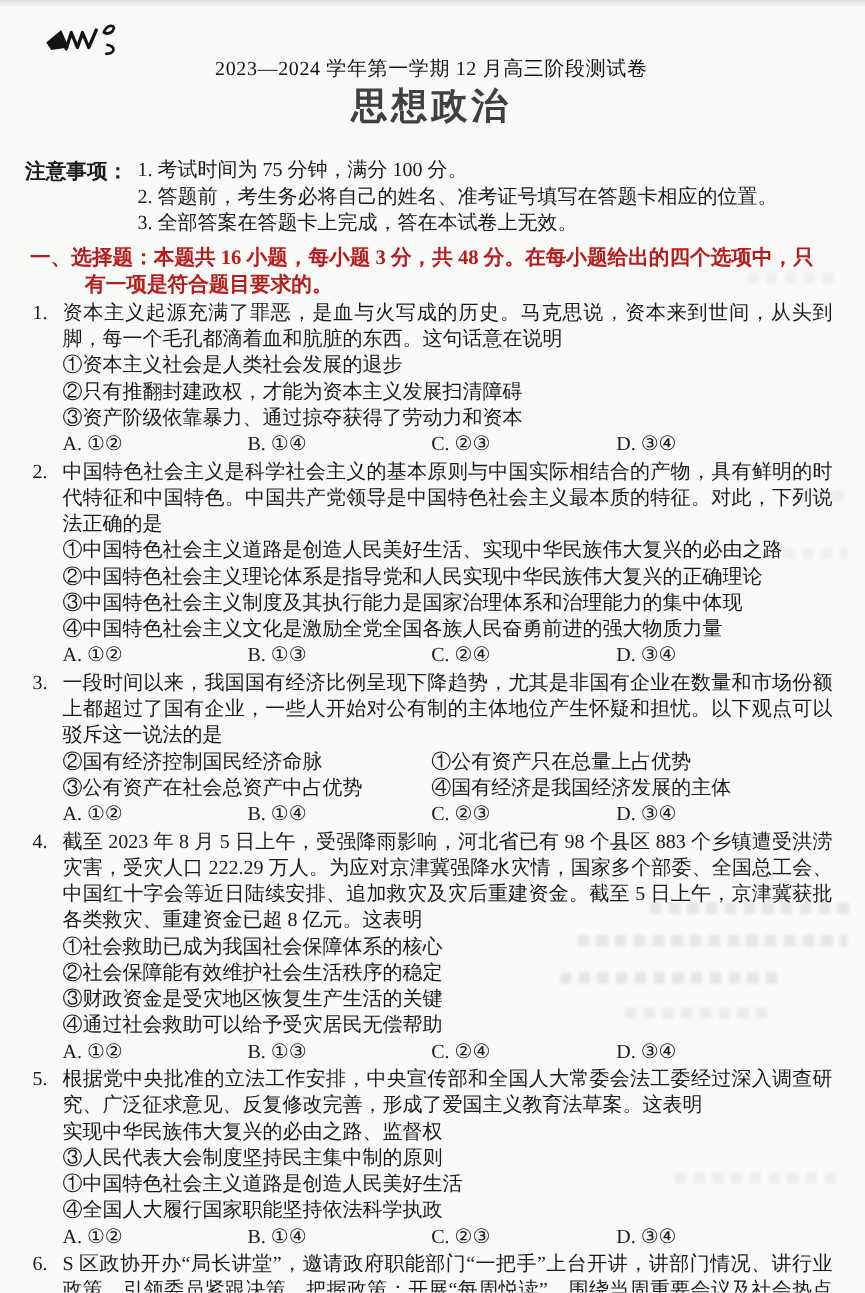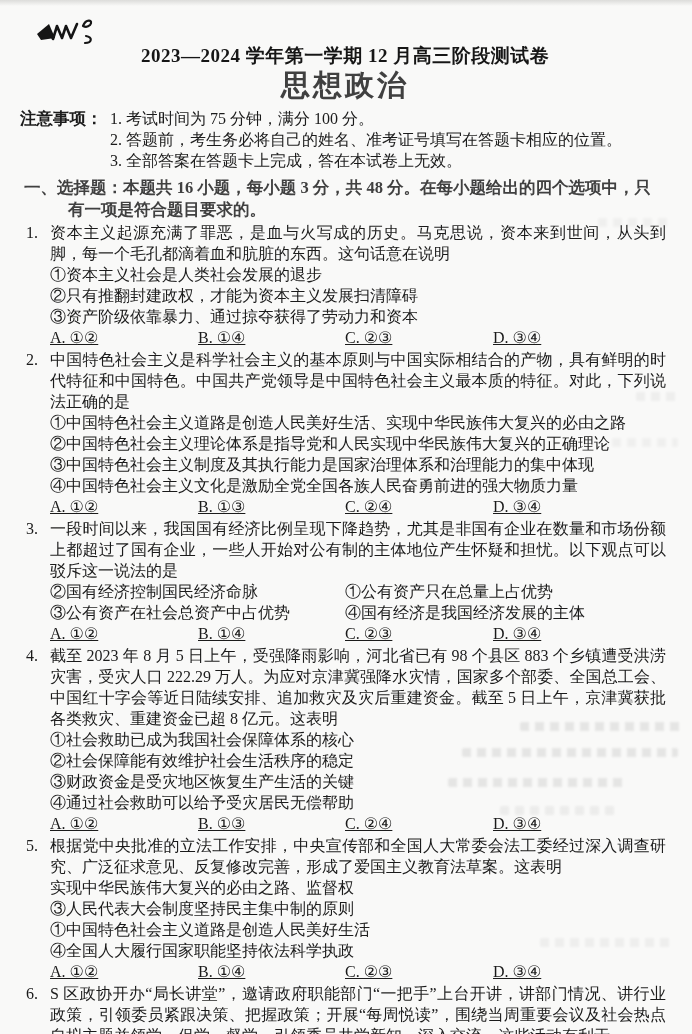--- a/index.html
+++ b/index.html
@@ -7,34 +7,34 @@
     width:692px;height:1034px;overflow:hidden;
     background:#f9f9f8;
     font-family:"Liberation Serif","DejaVu Serif",serif;
     color:#1b1b1b;
   }
   .page{position:relative;width:692px;height:1034px;overflow:hidden;}
   .top-edge{position:absolute;top:0;left:0;right:0;height:6px;
     background:linear-gradient(#dcdcda,#f9f9f8);}
   .scribble{position:absolute;left:34px;top:16px;}
   .content{position:relative;padding:44px 26px 0 24px;box-sizing:border-box;}
-  .title1{font-size:19px;font-weight:bold;text-align:center;line-height:24px;letter-spacing:.5px;color:#161616;}
+  .title1{font-size:16px;font-weight:normal;text-align:center;line-height:24px;letter-spacing:.5px;color:#161616;}
   .title2{font-size:29px;font-weight:bold;text-align:center;line-height:34px;letter-spacing:3px;color:#404040;}
-  .notices{position:relative;margin-top:6px;padding-left:86px;font-size:16px;line-height:21px;}
+  .notices{position:relative;margin-top:24px;padding-left:86px;font-size:16px;line-height:21px;}
   .notice-label{position:absolute;left:-4px;top:0;font-weight:bold;font-size:16.5px;}
   .notice-item{white-space:nowrap;}
   .section-head{margin-top:6px;font-weight:bold;font-size:16.5px;line-height:22px;
-    padding-left:44px;text-indent:-44px;color:#404040;}
+    padding-left:44px;text-indent:-44px;color:#b91c1c;}
   .question{position:relative;padding-left:26px;font-size:16px;line-height:21px;margin-top:1px;}
   .q-num{position:absolute;left:2px;top:0;}
   .q-stem{text-align:justify;}
   .q-opt{white-space:nowrap;overflow:hidden;}
   .opt-grid{display:grid;grid-template-columns:295px auto;}
   .choices{display:flex;}
-  .choices span{display:inline-block;text-decoration:underline;}
+  .choices span{display:inline-block;}
   .choices span:nth-child(1){width:148px;}
   .choices span:nth-child(2){width:147px;}
   .choices span:nth-child(3){width:148px;}
   .ghost{position:absolute;height:9px;border-radius:2px;
     background:repeating-linear-gradient(90deg, rgba(70,70,70,.20) 0 9px, rgba(70,70,70,0) 9px 15px);
     filter:blur(1.3px);opacity:.55;}
   .g1{left:598px;top:218px;width:72px;opacity:.25;}
   .g2{left:636px;top:392px;width:44px;opacity:.3;}
   .g3{left:612px;top:438px;width:66px;opacity:.25;}
   .g4{left:520px;top:722px;width:160px;}

